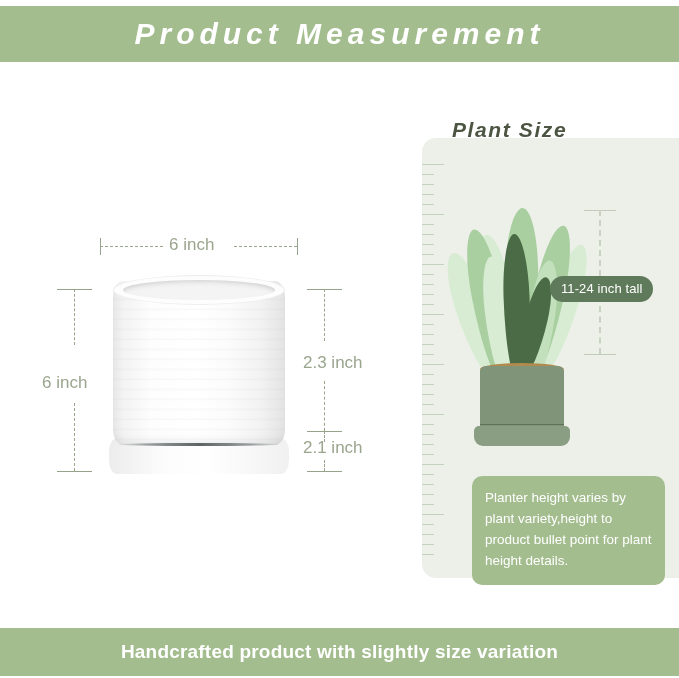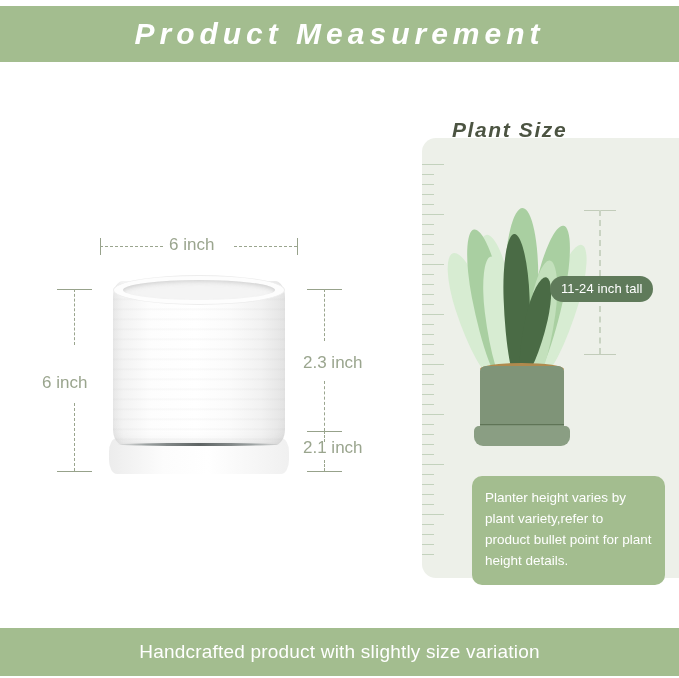--- a/index.html
+++ b/index.html
@@ -38,21 +38,21 @@
     color: #ffffff;
     font-size: 30px;
     font-weight: bold;
     font-style: italic;
     letter-spacing: 5px;
     white-space: nowrap;
   }
   .banner-bottom-text {
     color: #ffffff;
     font-size: 19px;
-    font-weight: normal;
+    font-weight: bold;
     letter-spacing: 0.2px;
     white-space: nowrap;
   }
 
   
   .pot-area {
     position: absolute;
     left: 0;
     top: 48px;
     width: 400px;
@@ -407,18 +407,18 @@
     <div class="plant-saucer"></div>
     <div class="plant-saucer-line"></div>
   </div>
 
   <div class="pheight-cap" style="left:162px; top:72px; width:32px;"></div>
   <div class="pheight-line" style="left:177px; top:72px; height:66px;"></div>
   <div class="pheight-line" style="left:177px; top:168px; height:48px;"></div>
   <div class="pheight-cap" style="left:162px; top:216px; width:32px;"></div>
   <div class="height-badge" style="left:128px; top:138px;">11-24 inch tall</div>
 
-  <div class="note-box">Planter height varies by plant variety,refer to product bullet point for plant height details.</div>
+  <div class="note-box">Planter height varies by plant variety,height to product bullet point for plant height details.</div>
 </div>
 
 <div class="banner banner-bottom">
   <span class="banner-bottom-text">Handcrafted product with slightly size variation</span>
 </div>
 
 </body></html>

